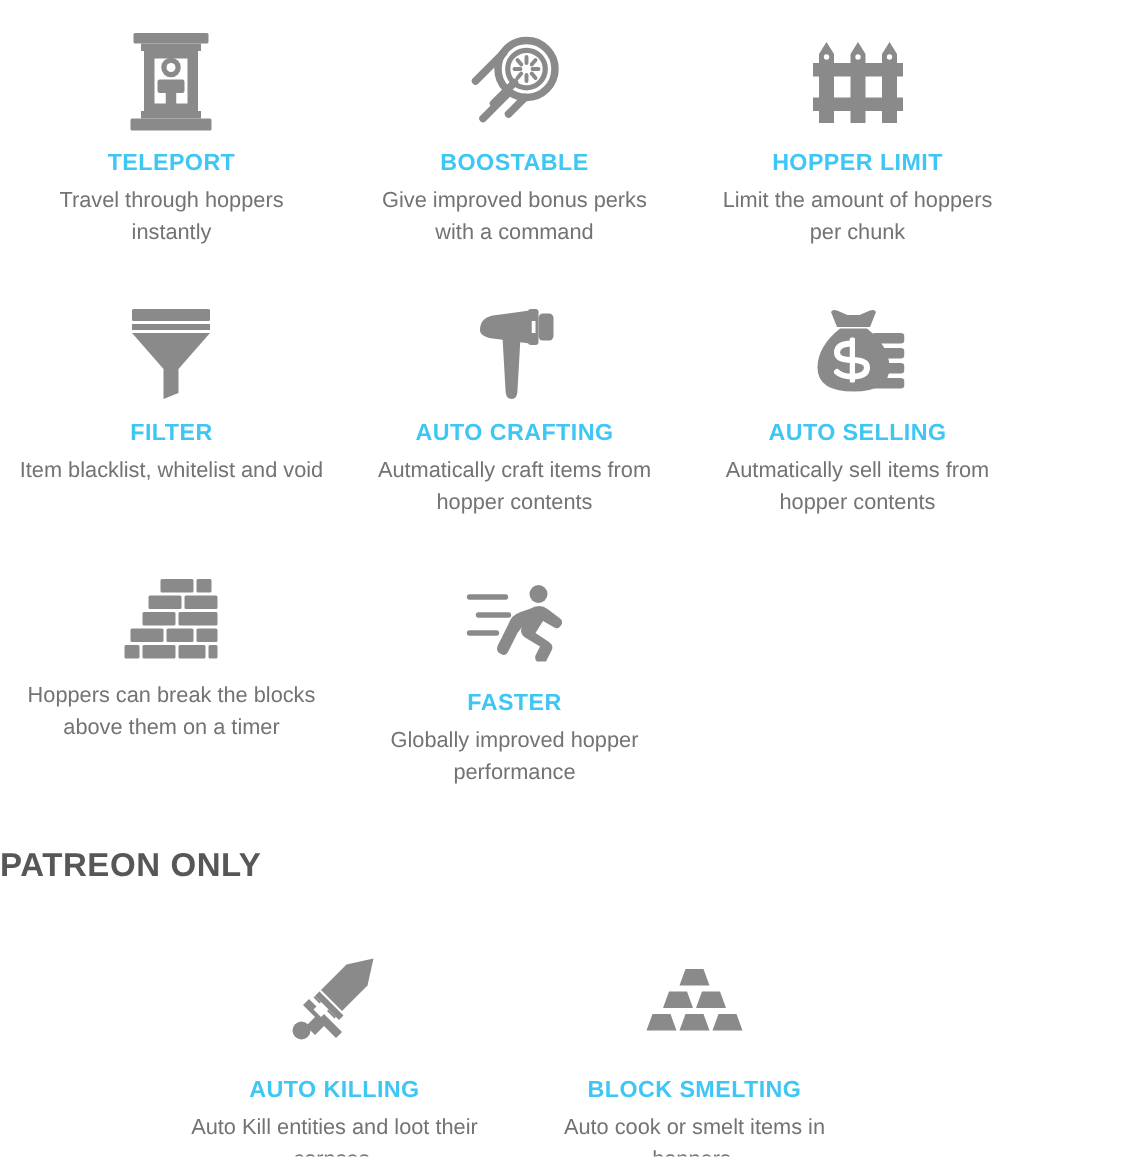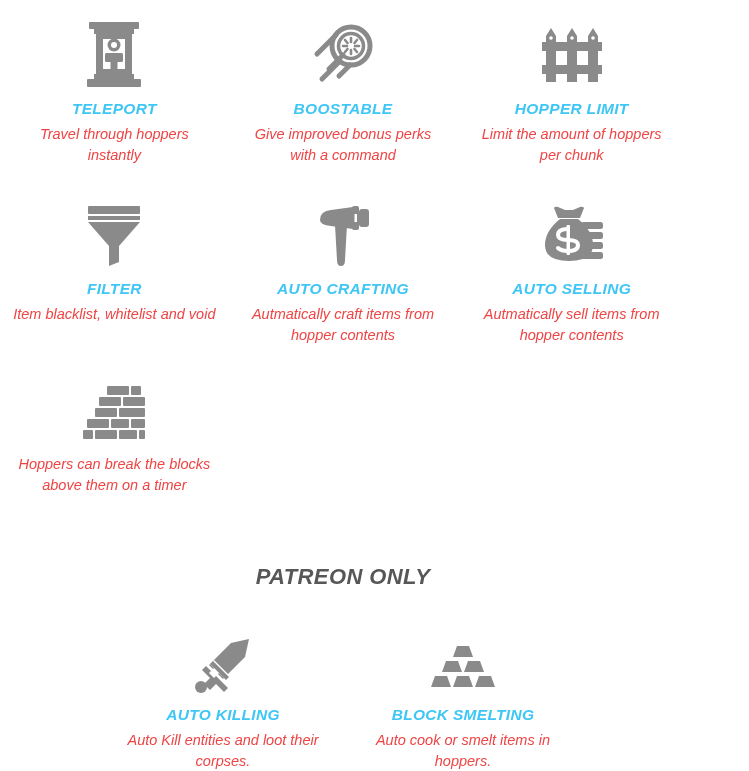--- a/index.html
+++ b/index.html
@@ -15,21 +15,20 @@
     overflow: hidden;
   }
 
   .page {
     width: 686px;
     height: 771px;
     position: relative;
     background: #ffffff;
     box-sizing: border-box;
     padding-top: 8px;
-    font-style: italic;
   }
 
   .feature-grid {
     display: grid;
     grid-template-columns: repeat(3, 1fr);
     row-gap: 0px;
   }
 
   .feature-cell {
     display: flex;
@@ -56,29 +55,28 @@
     font-size: 15.5px;
     font-weight: bold;
     letter-spacing: 0.3px;
     margin-top: 6px;
     margin-bottom: 7px;
     line-height: 1.1;
     white-space: nowrap;
   }
 
   .feature-desc {
-    color: #ef4444;
+    color: #737373;
     font-size: 14.5px;
     line-height: 1.42;
     font-weight: 400;
     max-width: 215px;
   }
 
   .section-heading {
-    text-align: center;
     color: #575757;
     font-size: 22px;
     font-weight: bold;
     letter-spacing: 0.4px;
     margin: 6px 0 0 0;
     padding-top: 10px;
   }
 
   .patreon-grid {
     display: grid;
@@ -87,21 +85,21 @@
     margin: 34px auto 0 auto;
   }
   .patreon-grid .feature-cell {
     height: auto;
     padding-bottom: 0;
   }
   .patreon-grid .icon-wrap {
     height: 70px;
   }
   .patreon-grid .feature-title {
-    margin-top: 4px;
+    margin-top: 16px;
     text-align: center;
   }
   .patreon-grid .feature-desc {
     max-width: 200px;
   }
 </style>
 </head>
 <body>
 
 <div class="page">
@@ -245,20 +243,35 @@
           <rect x="50" y="33" width="14" height="9" rx="1"></rect>
           <rect x="2" y="44" width="10" height="9" rx="1"></rect>
           <rect x="14" y="44" width="22" height="9" rx="1"></rect>
           <rect x="38" y="44" width="18" height="9" rx="1"></rect>
           <rect x="58" y="44" width="6" height="9" rx="1"></rect>
         </svg>
       </div>
       <div class="feature-desc">Hoppers can break the blocks above them on a timer</div>
     </div>
 
+    <div class="feature-cell">
+      <div class="icon-wrap">
+        <svg width="68" height="52" viewBox="0 0 68 52" fill="#8a8a8a">
+          <g stroke="#8a8a8a" stroke-width="3.6" stroke-linecap="round">
+            <line x1="4" y1="9" x2="28" y2="9"></line>
+            <line x1="10" y1="21" x2="30" y2="21"></line>
+            <line x1="4" y1="33" x2="22" y2="33"></line>
+          </g>
+          <circle cx="50" cy="7" r="6"></circle>
+          <path d="M44 17 Q51 13 56 17 L64 23 Q67 25 65 28 Q63 31 60 29 L53 25 L48 33 L57 39 Q60 41 59 44 L55 52 Q53 55 50 53 Q47 51 48 48 L51 42 L41 36 Q37 33 39 29 L36 33 L30 45 Q28 49 25 47 Q21 45 23 41 L30 27 Q32 21 38 19 Z"></path>
+        </svg>
+      </div>
+      <div class="feature-title">FASTER</div>
+      <div class="feature-desc">Globally improved hopper performance</div>
+    </div>
 
   </div>
 
   <h2 class="section-heading">PATREON ONLY</h2>
 
   <div class="patreon-grid">
 
     <div class="feature-cell">
       <div class="icon-wrap">
         <svg width="60" height="60" viewBox="0 0 60 60" fill="#8a8a8a">

